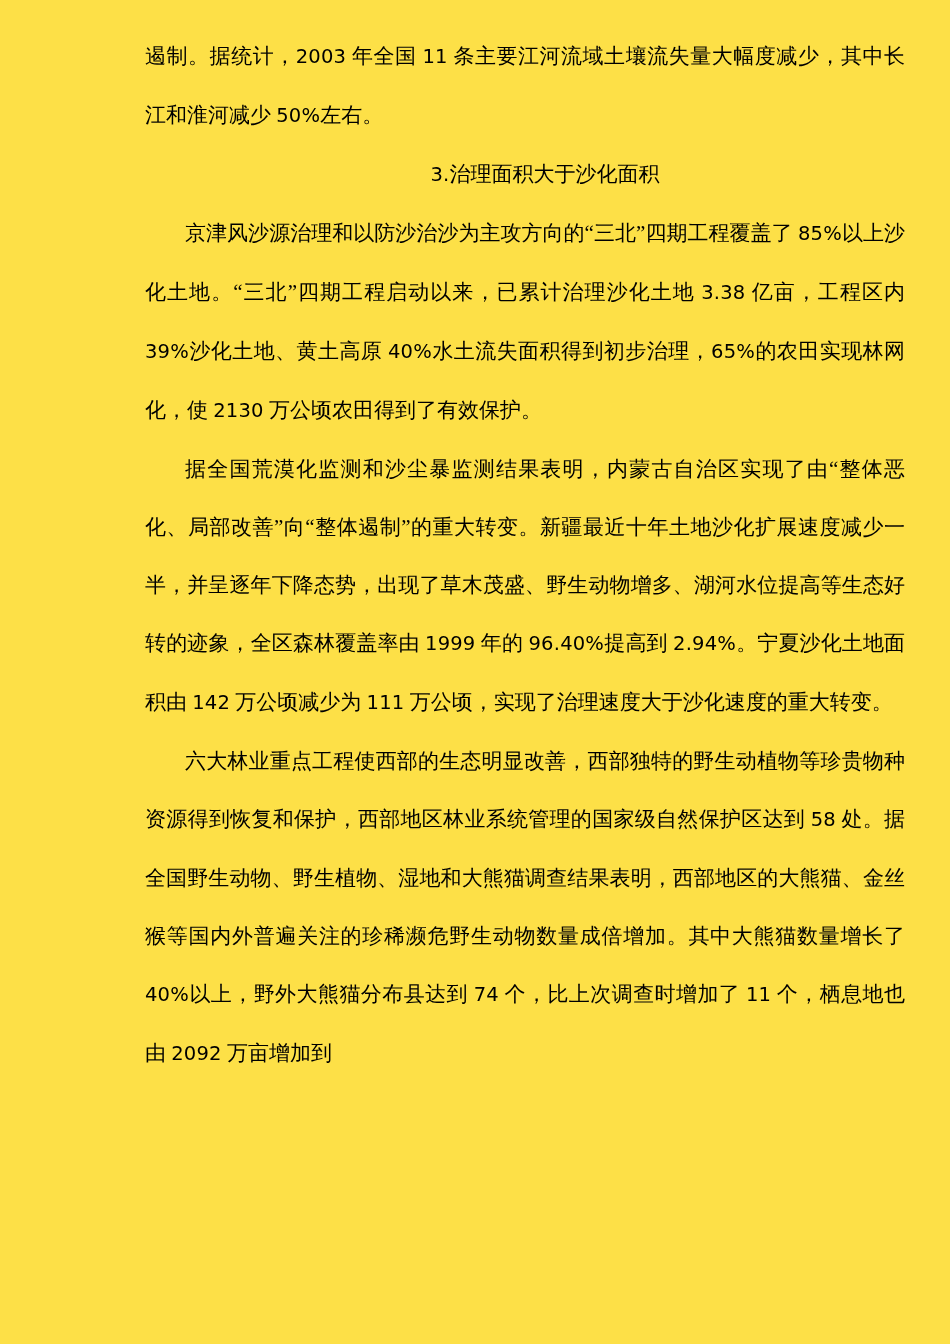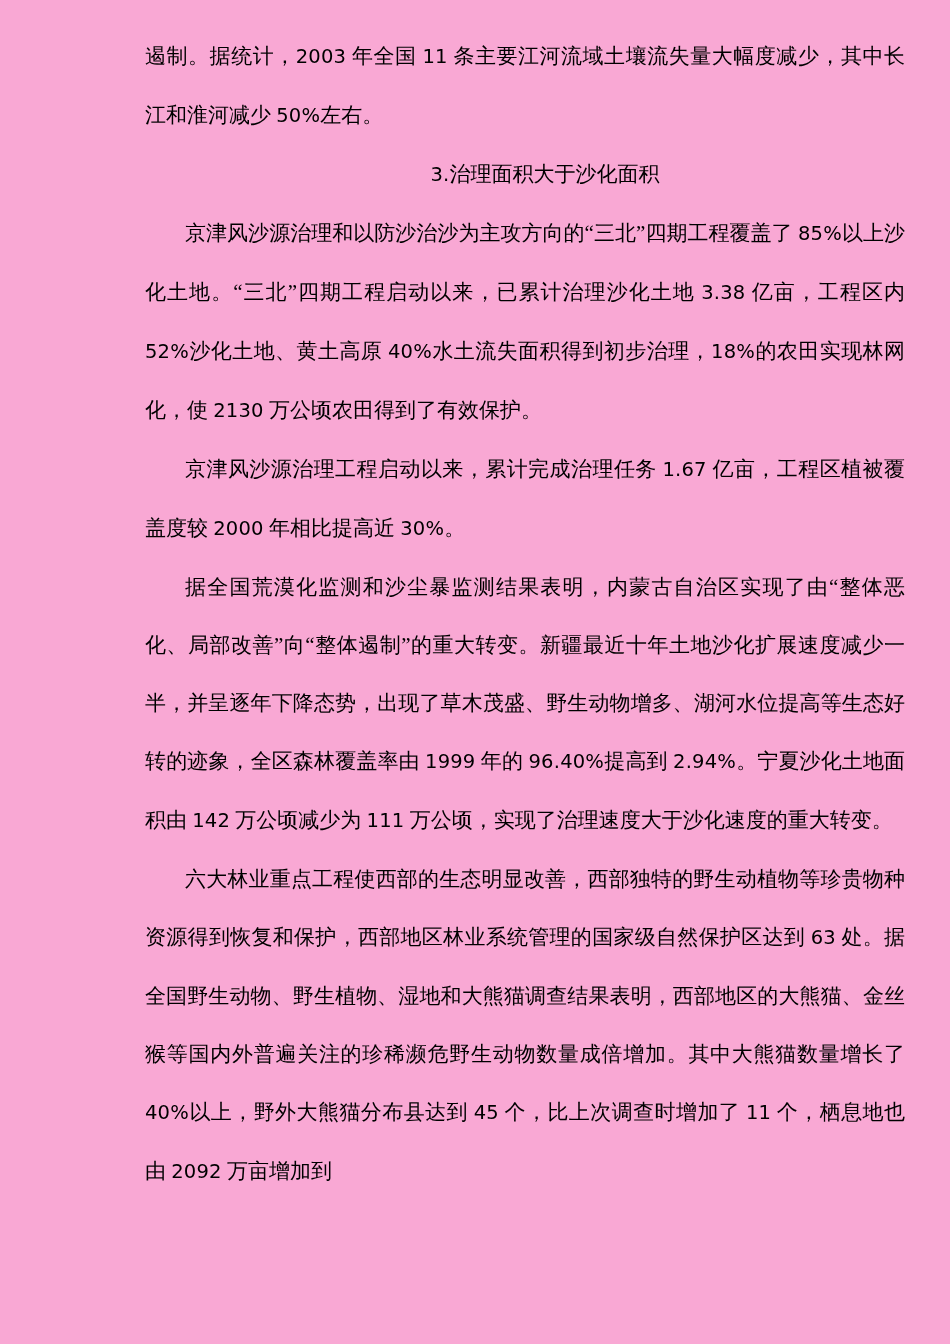--- a/index.html
+++ b/index.html
@@ -4,21 +4,21 @@
 <style>
   html, body {
     margin: 0;
     padding: 0;
     background: #ffffff;
   }
   .page {
     position: relative;
     width: 950px;
     height: 1344px;
-    background: #f9a8d4;
+    background: #fde047;
     overflow: hidden;
     font-family: "Liberation Serif", "DejaVu Serif", serif;
     color: #000000;
   }
   .doc {
     width: 760px;
     margin-left: 145px;
     padding-top: 27px;
     font-size: 21px;
     line-height: 58px;
@@ -44,18 +44,17 @@
     letter-spacing: 0.2px;
   }
 </style>
 </head>
 <body>
 
 <div class="page">
   <div class="doc">
     <p class="cont">遏制。据统计，<span class="num">2003</span> 年全国 <span class="num">11</span> 条主要江河流域土壤流失量大幅度减少，其中长江和淮河减少 <span class="num">50%</span>左右。</p>
     <p class="heading"><span class="num">3.</span>治理面积大于沙化面积</p>
-    <p class="para">京津风沙源治理和以防沙治沙为主攻方向的“三北”四期工程覆盖了 <span class="num">85%</span>以上沙化土地。“三北”四期工程启动以来，已累计治理沙化土地 <span class="num">3.38</span> 亿亩，工程区内 <span class="num">52%</span>沙化土地、黄土高原 <span class="num">40%</span>水土流失面积得到初步治理，<span class="num">18%</span>的农田实现林网化，使 <span class="num">2130</span> 万公顷农田得到了有效保护。</p>
-    <p class="para">京津风沙源治理工程启动以来，累计完成治理任务 <span class="num">1.67</span> 亿亩，工程区植被覆盖度较 <span class="num">2000</span> 年相比提高近 <span class="num">30%</span>。</p>
+    <p class="para">京津风沙源治理和以防沙治沙为主攻方向的“三北”四期工程覆盖了 <span class="num">85%</span>以上沙化土地。“三北”四期工程启动以来，已累计治理沙化土地 <span class="num">3.38</span> 亿亩，工程区内 <span class="num">39%</span>沙化土地、黄土高原 <span class="num">40%</span>水土流失面积得到初步治理，<span class="num">65%</span>的农田实现林网化，使 <span class="num">2130</span> 万公顷农田得到了有效保护。</p>
     <p class="para">据全国荒漠化监测和沙尘暴监测结果表明，内蒙古自治区实现了由“整体恶化、局部改善”向“整体遏制”的重大转变。新疆最近十年土地沙化扩展速度减少一半，并呈逐年下降态势，出现了草木茂盛、野生动物增多、湖河水位提高等生态好转的迹象，全区森林覆盖率由 <span class="num">1999</span> 年的 <span class="num">96.40%</span>提高到 <span class="num">2.94%</span>。宁夏沙化土地面积由 <span class="num">142</span> 万公顷减少为 <span class="num">111</span> 万公顷，实现了治理速度大于沙化速度的重大转变。</p>
-    <p class="para">六大林业重点工程使西部的生态明显改善，西部独特的野生动植物等珍贵物种资源得到恢复和保护，西部地区林业系统管理的国家级自然保护区达到 <span class="num">63</span> 处。据全国野生动物、野生植物、湿地和大熊猫调查结果表明，西部地区的大熊猫、金丝猴等国内外普遍关注的珍稀濒危野生动物数量成倍增加。其中大熊猫数量增长了 <span class="num">40%</span>以上，野外大熊猫分布县达到 <span class="num">45</span> 个，比上次调查时增加了 <span class="num">11</span> 个，栖息地也由 <span class="num">2092</span> 万亩增加到</p>
+    <p class="para">六大林业重点工程使西部的生态明显改善，西部独特的野生动植物等珍贵物种资源得到恢复和保护，西部地区林业系统管理的国家级自然保护区达到 <span class="num">58</span> 处。据全国野生动物、野生植物、湿地和大熊猫调查结果表明，西部地区的大熊猫、金丝猴等国内外普遍关注的珍稀濒危野生动物数量成倍增加。其中大熊猫数量增长了 <span class="num">40%</span>以上，野外大熊猫分布县达到 <span class="num">74</span> 个，比上次调查时增加了 <span class="num">11</span> 个，栖息地也由 <span class="num">2092</span> 万亩增加到</p>
   </div>
 </div>
 
 </body></html>

